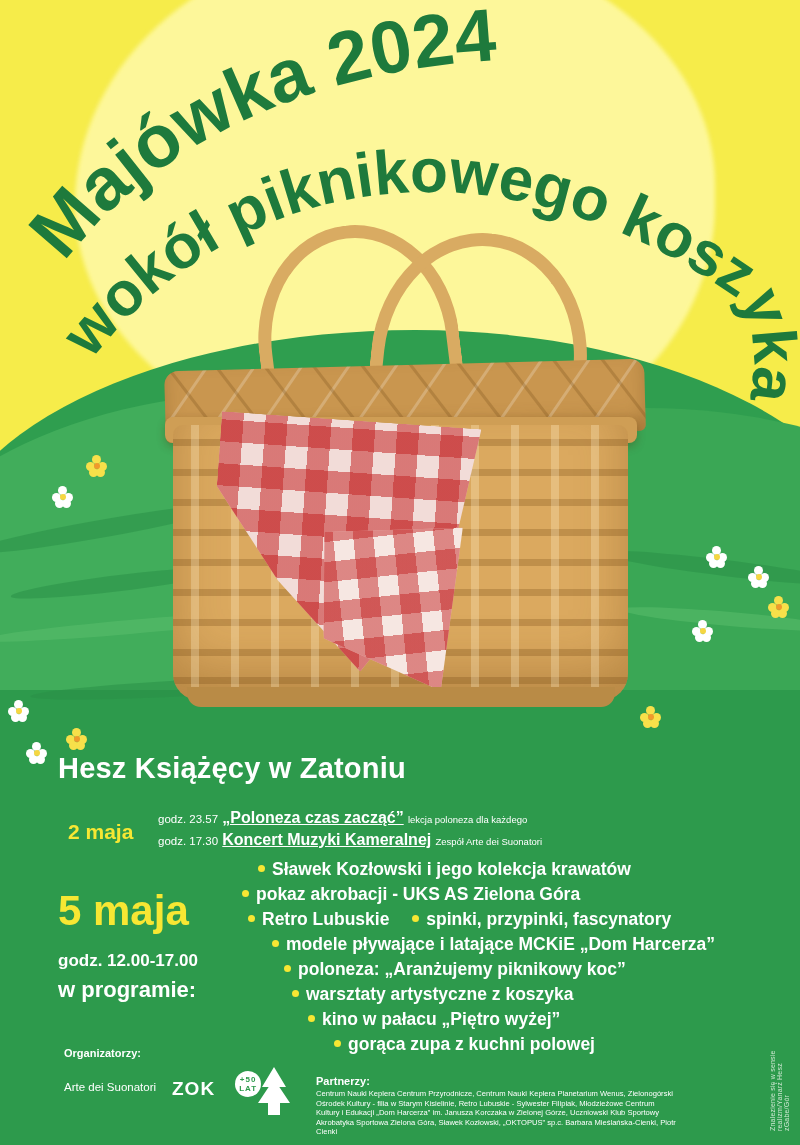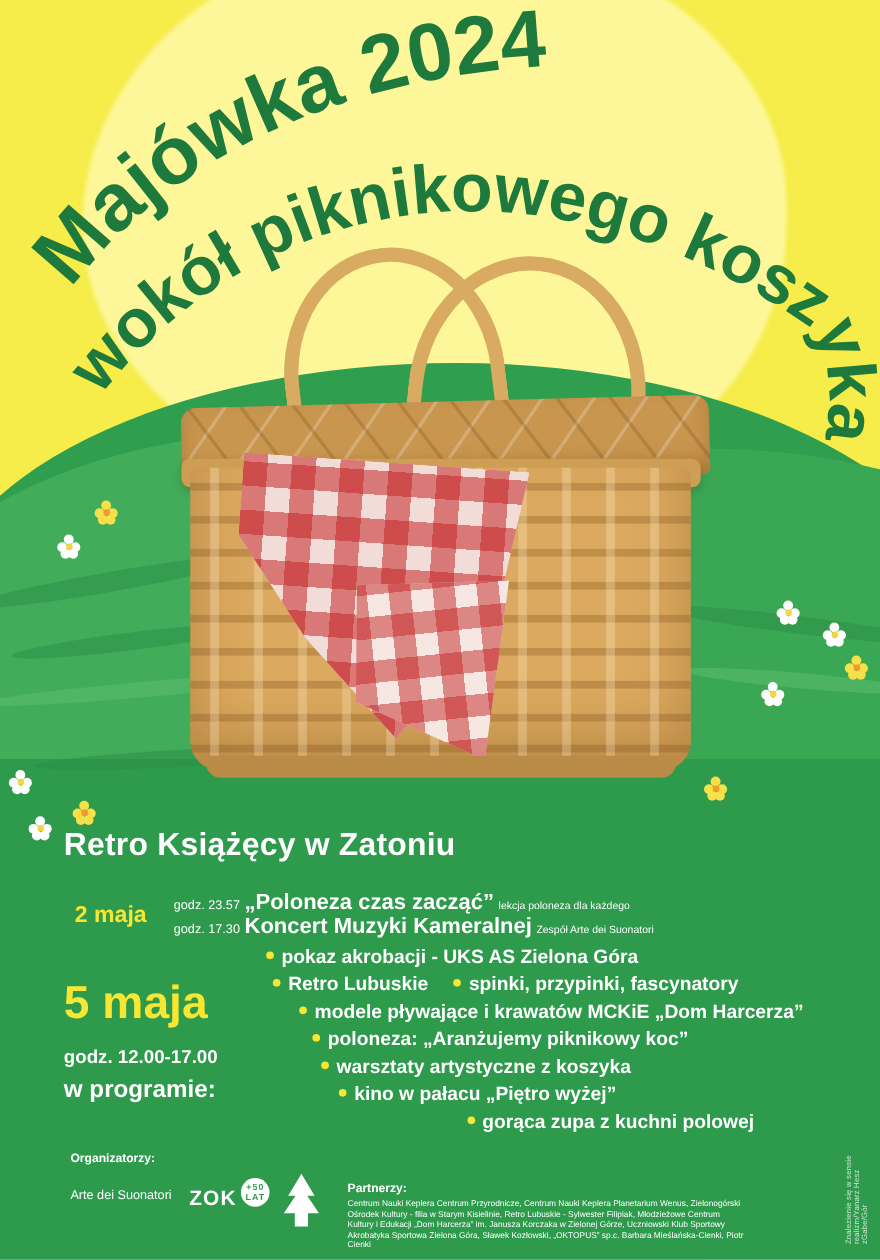--- a/index.html
+++ b/index.html
@@ -242,21 +242,21 @@
     position: absolute;
     left: 68px; top: 13px;
     font-size: 21px;
   }
   .ev {
     position: absolute;
     color: #fff;
     font-size: 15px;
   }
   .ev .hh { font-size: 11.5px; color:#fff; }
-  .ev .tt { font-size: 20px; font-weight: bold; }
+  .ev .tt { font-size: 16px; font-weight: bold; text-decoration: underline; }
   .ev .sub { font-size: 9.5px; }
   .ev1 { left: 158px; top: 2px; }
   .ev2 { left: 158px; top: 24px; }
 
   .block5 {
     position: relative;
     margin-top: 6px;
     height: 250px;
   }
   .d-5maja {
@@ -300,21 +300,21 @@
     margin-right: 7px;
     vertical-align: 3px;
   }
   .ind1 { margin-left: 22px; }
   .ind2 { margin-left: 12px; }
   .ind3 { margin-left: 48px; }
   .ind4 { margin-left: 36px; }
   .ind5 { margin-left: 6px; }
   .ind6 { margin-left: 56px; }
   .ind7 { margin-left: 72px; }
-  .ind8 { margin-left: 98px; text-align: center; }
+  .ind8 { margin-left: 98px; }
 
   
   #footer {
     position: absolute;
     left: 0; bottom: 0;
     width: 800px;
     height: 112px;
   }
   .org-label {
     position: absolute;
@@ -340,21 +340,21 @@
   .logo-zok .badge {
     display: inline-block;
     background: #fff;
     color: #2d9a4c;
     border-radius: 50%;
     width: 26px; height: 26px;
     font-size: 8px;
     line-height: 9px;
     text-align: center;
     padding-top: 4px;
-    margin-left: 4px;
+    margin-left: 20px;
     vertical-align: 4px;
     box-sizing: border-box;
     font-weight: bold;
   }
   .logo-palm {
     position: absolute;
     left: 252px; top: 32px;
     width: 44px; height: 52px;
   }
   .partners-label {
@@ -548,21 +548,21 @@
     <text class="t-line1">
       <textPath href="#arc1" startOffset="6%" id="tp1">Majówka 2024</textPath>
     </text>
     <text class="t-line2">
       <textPath href="#arc2" startOffset="3%" id="tp2">wokół piknikowego koszyka</textPath>
     </text>
   </svg>
 
   <div id="info">
 
-    <div class="place">Retro Książęcy w Zatoniu</div>
+    <div class="place">Hesz Książęcy w Zatoniu</div>
 
     <div class="row-2maja">
       <div class="d-2maja date-yellow">2 maja</div>
       <div class="ev ev1">
         <span class="hh">godz. 23.57</span>
         <span class="tt">„Poloneza czas zacząć”</span>
         <span class="sub">lekcja poloneza dla każdego</span>
       </div>
       <div class="ev ev2">
         <span class="hh">godz. 17.30</span>
@@ -570,26 +570,27 @@
         <span class="sub">Zespół Arte dei Suonatori</span>
       </div>
     </div>
 
     <div class="block5">
       <div class="d-5maja">5 maja</div>
       <div class="hours5">godz. 12.00-17.00</div>
       <div class="prog5">w programie:</div>
 
       <div id="bullets">
+        <div class="bline ind1"><span class="dot"></span><span>Sławek Kozłowski i jego kolekcja krawatów</span></div>
         <div class="bline ind5"><span class="dot"></span><span>pokaz akrobacji - UKS AS Zielona Góra</span></div>
         <div class="bline ind2">
           <span class="dot"></span><span>Retro Lubuskie</span>
           <span class="dot" style="margin-left:18px"></span><span>spinki, przypinki, fascynatory</span>
         </div>
-        <div class="bline ind4"><span class="dot"></span><span>modele pływające i krawatów MCKiE „Dom Harcerza”</span></div>
+        <div class="bline ind4"><span class="dot"></span><span>modele pływające i latające MCKiE „Dom Harcerza”</span></div>
         <div class="bline ind3"><span class="dot"></span><span>poloneza: „Aranżujemy piknikowy koc”</span></div>
         <div class="bline ind6"><span class="dot"></span><span>warsztaty artystyczne z koszyka</span></div>
         <div class="bline ind7"><span class="dot"></span><span>kino w pałacu „Piętro wyżej”</span></div>
         <div class="bline ind8"><span class="dot"></span><span>gorąca zupa z kuchni polowej</span></div>
       </div>
     </div>
   </div>
 
   <div id="footer">
     <div class="org-label">Organizatorzy:</div>

